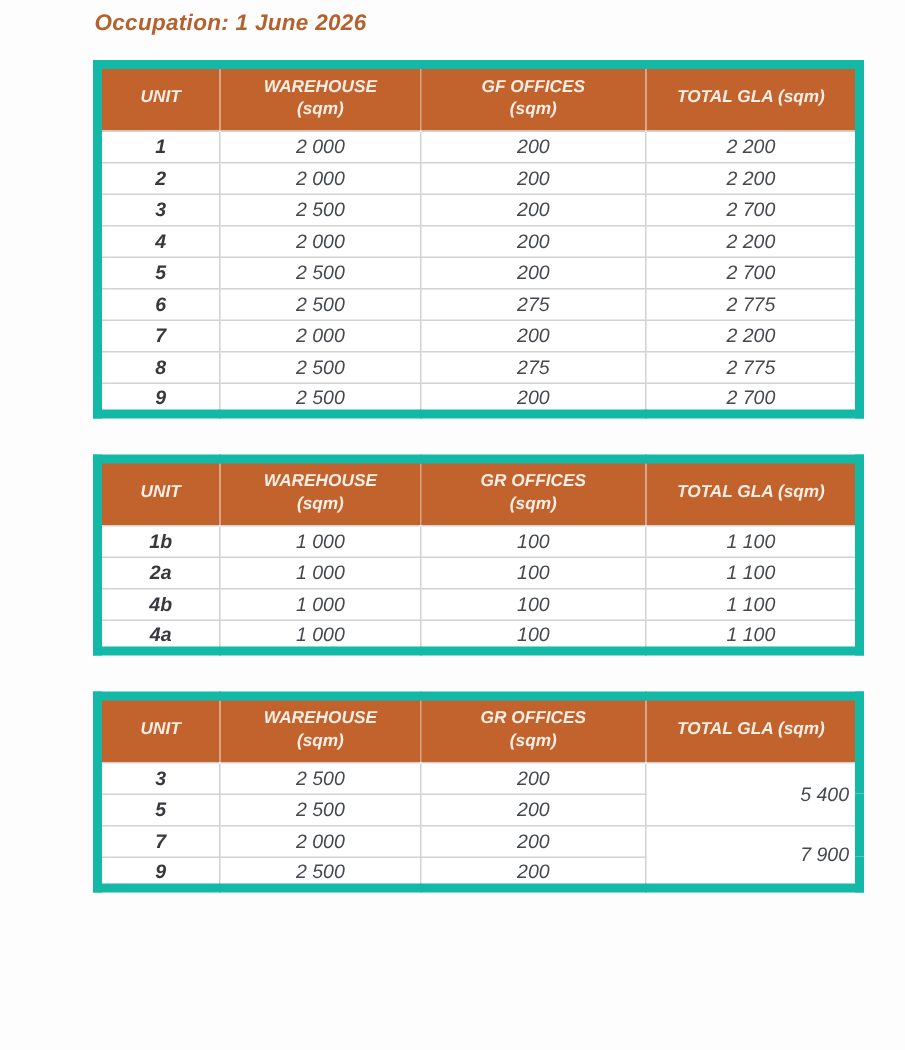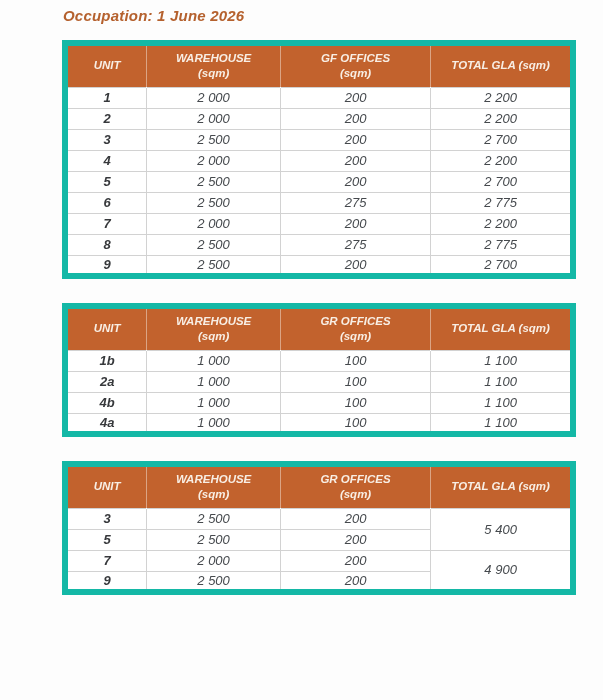--- a/index.html
+++ b/index.html
@@ -45,21 +45,21 @@
   thead th:first-child{border-left:none;}
   thead th .hline{display:block;}
   tbody td{
     border:1px solid var(--border);
     height:21px;padding:0 4px;
     font-size:13px;color:var(--body-text);
     text-align:center;vertical-align:middle;
     line-height:1;
   }
   tbody td.unit{font-weight:bold;color:var(--unit-text);}
-  tbody td.total-merged{font-size:13px;}
+  tbody td.total-merged{font-size:13px;text-align:right;}
 </style>
 </head>
 <body>
 
 <div class="page">
 
   <div class="section">
     <h2 class="section-title">Occupation: 1 June 2026</h2>
     <table>
         <colgroup>
@@ -235,21 +235,21 @@
           </tr>
           <tr>
             <td class="unit">5</td>
             <td>2 500</td>
             <td>200</td>
           </tr>
           <tr>
             <td class="unit">7</td>
             <td>2 000</td>
             <td>200</td>
-            <td class="total-merged" rowspan="2">4 900</td>
+            <td class="total-merged" rowspan="2">7 900</td>
           </tr>
           <tr>
             <td class="unit">9</td>
             <td>2 500</td>
             <td>200</td>
           </tr>
         </tbody>
       </table>
   </div>
 

